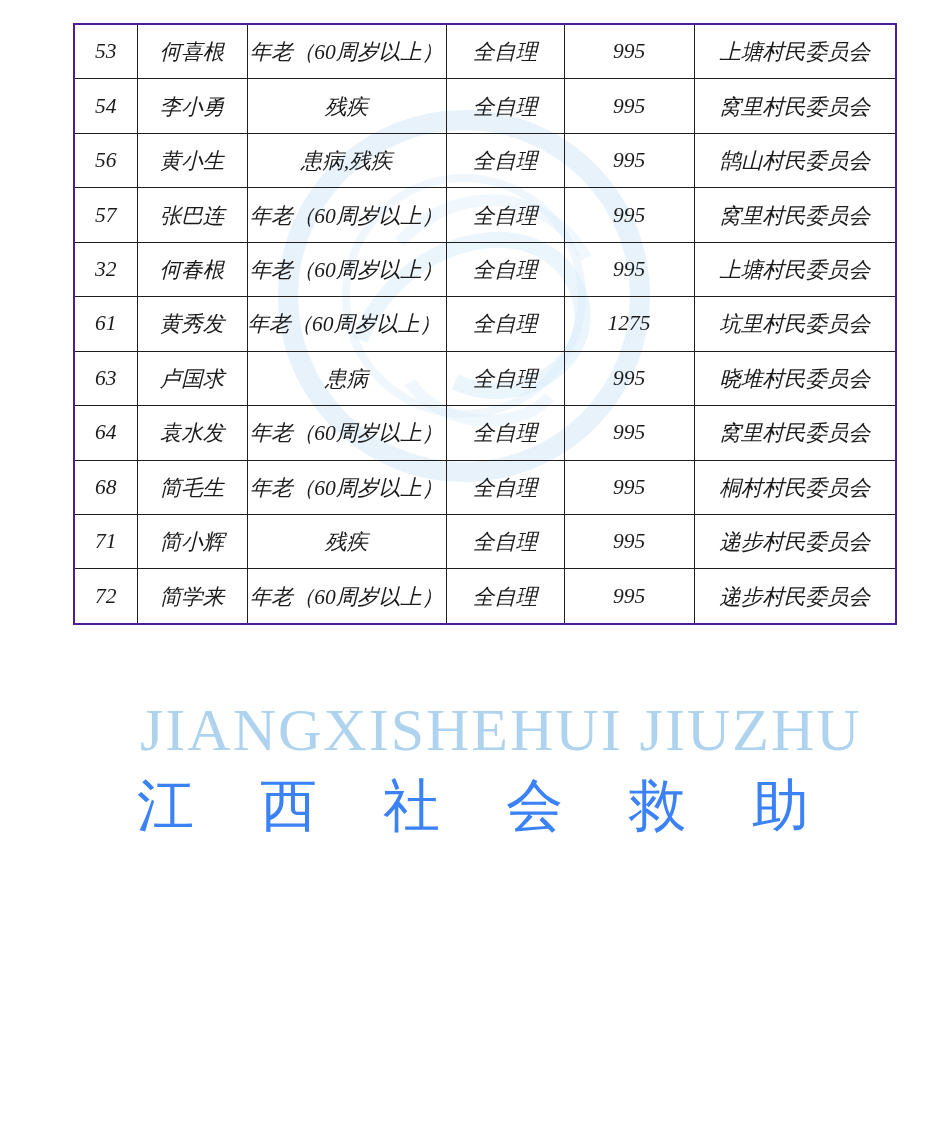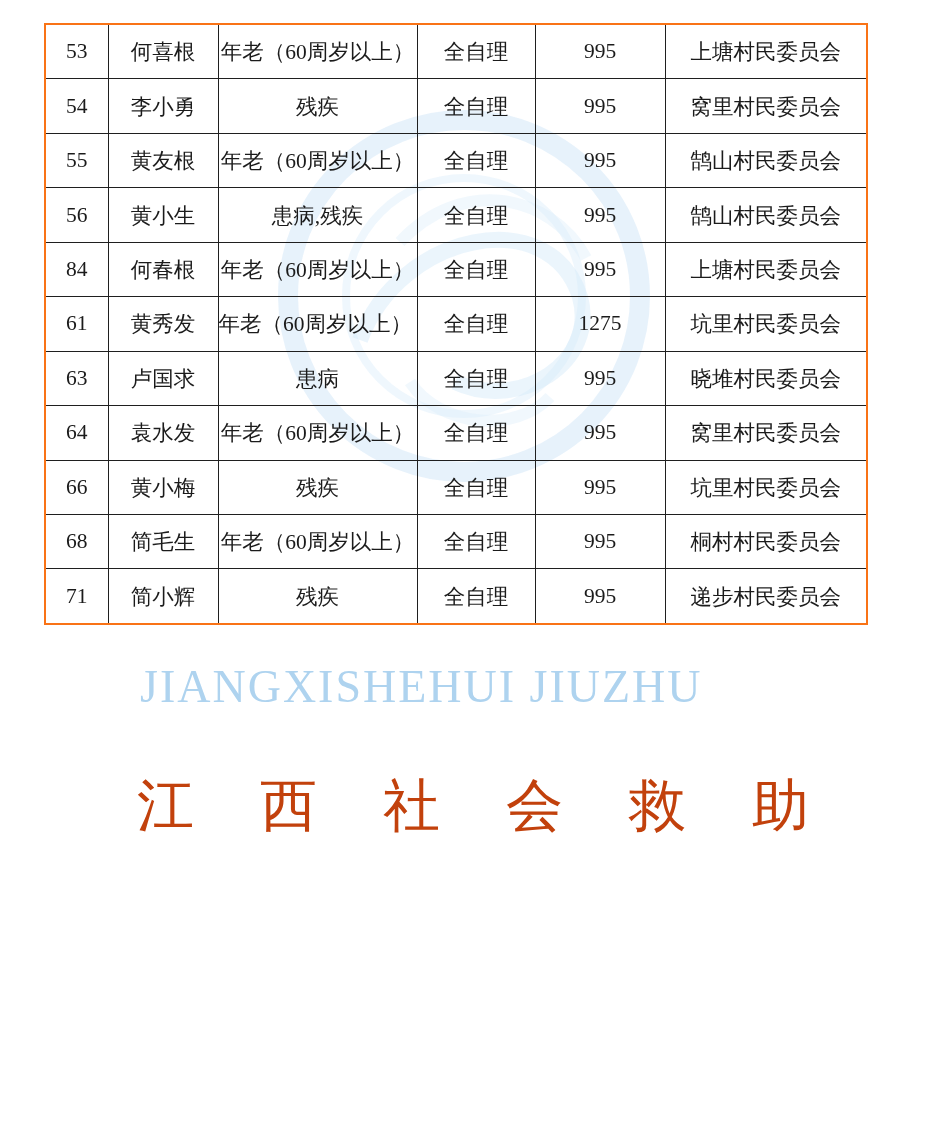--- a/index.html
+++ b/index.html
@@ -23,50 +23,51 @@
   .wm-emblem {
     position: absolute;
     left: 250px;
     top: 82px;
     z-index: 0;
     pointer-events: none;
   }
   .wm-latin {
     position: absolute;
     left: 140px;
-    top: 660px;
+    top: 696px;
     z-index: 0;
-    font-size: 46px;
+    font-size: 60px;
     letter-spacing: 2px;
     color: #aed3ef;
     white-space: nowrap;
     pointer-events: none;
     font-family: Liberation Serif, serif;
   }
   .wm-cjk {
     position: absolute;
     left: 137px;
     top: 768px;
     z-index: 0;
     font-size: 57px;
     letter-spacing: 66px;
-    color: #c2410c;
+    color: #3b82f6;
     white-space: nowrap;
     pointer-events: none;
   }
   
   table.roster {
     position: absolute;
-    left: 44px;
+    left: 73px;
     top: 23px;
     z-index: 1;
     width: 822px;
     border-collapse: collapse;
     table-layout: fixed;
-    border: 2px solid #f97316;
+    border: 2px solid #4c1d95;
+    font-style: italic;
   }
   table.roster td {
     border: 1px solid #1f1f1f;
     height: 53.45px;
     padding: 0;
     text-align: center;
     vertical-align: middle;
     font-size: 21.5px;
     color: #1b1b1b;
     white-space: nowrap;
@@ -111,37 +112,37 @@
   </tr>
         <tr>
     <td>54</td>
     <td>李小勇</td>
     <td>残疾</td>
     <td>全自理</td>
     <td>995</td>
     <td>窝里村民委员会</td>
   </tr>
         <tr>
-    <td>55</td>
-    <td>黄友根</td>
-    <td>年老（60周岁以上）</td>
-    <td>全自理</td>
-    <td>995</td>
-    <td>鹄山村民委员会</td>
-  </tr>
-        <tr>
     <td>56</td>
     <td>黄小生</td>
     <td>患病,残疾</td>
     <td>全自理</td>
     <td>995</td>
     <td>鹄山村民委员会</td>
   </tr>
         <tr>
-    <td>84</td>
+    <td>57</td>
+    <td>张巴连</td>
+    <td>年老（60周岁以上）</td>
+    <td>全自理</td>
+    <td>995</td>
+    <td>窝里村民委员会</td>
+  </tr>
+        <tr>
+    <td>32</td>
     <td>何春根</td>
     <td>年老（60周岁以上）</td>
     <td>全自理</td>
     <td>995</td>
     <td>上塘村民委员会</td>
   </tr>
         <tr>
     <td>61</td>
     <td>黄秀发</td>
     <td>年老（60周岁以上），残</td>
@@ -159,39 +160,39 @@
   </tr>
         <tr>
     <td>64</td>
     <td>袁水发</td>
     <td>年老（60周岁以上）</td>
     <td>全自理</td>
     <td>995</td>
     <td>窝里村民委员会</td>
   </tr>
         <tr>
-    <td>66</td>
-    <td>黄小梅</td>
-    <td>残疾</td>
-    <td>全自理</td>
-    <td>995</td>
-    <td>坑里村民委员会</td>
-  </tr>
-        <tr>
     <td>68</td>
     <td>简毛生</td>
     <td>年老（60周岁以上）</td>
     <td>全自理</td>
     <td>995</td>
     <td>桐村村民委员会</td>
   </tr>
         <tr>
     <td>71</td>
     <td>简小辉</td>
     <td>残疾</td>
     <td>全自理</td>
     <td>995</td>
     <td>递步村民委员会</td>
   </tr>
+        <tr>
+    <td>72</td>
+    <td>简学来</td>
+    <td>年老（60周岁以上）</td>
+    <td>全自理</td>
+    <td>995</td>
+    <td>递步村民委员会</td>
+  </tr>
       </tbody>
   </table>
 
 </div>
 
 </body></html>

